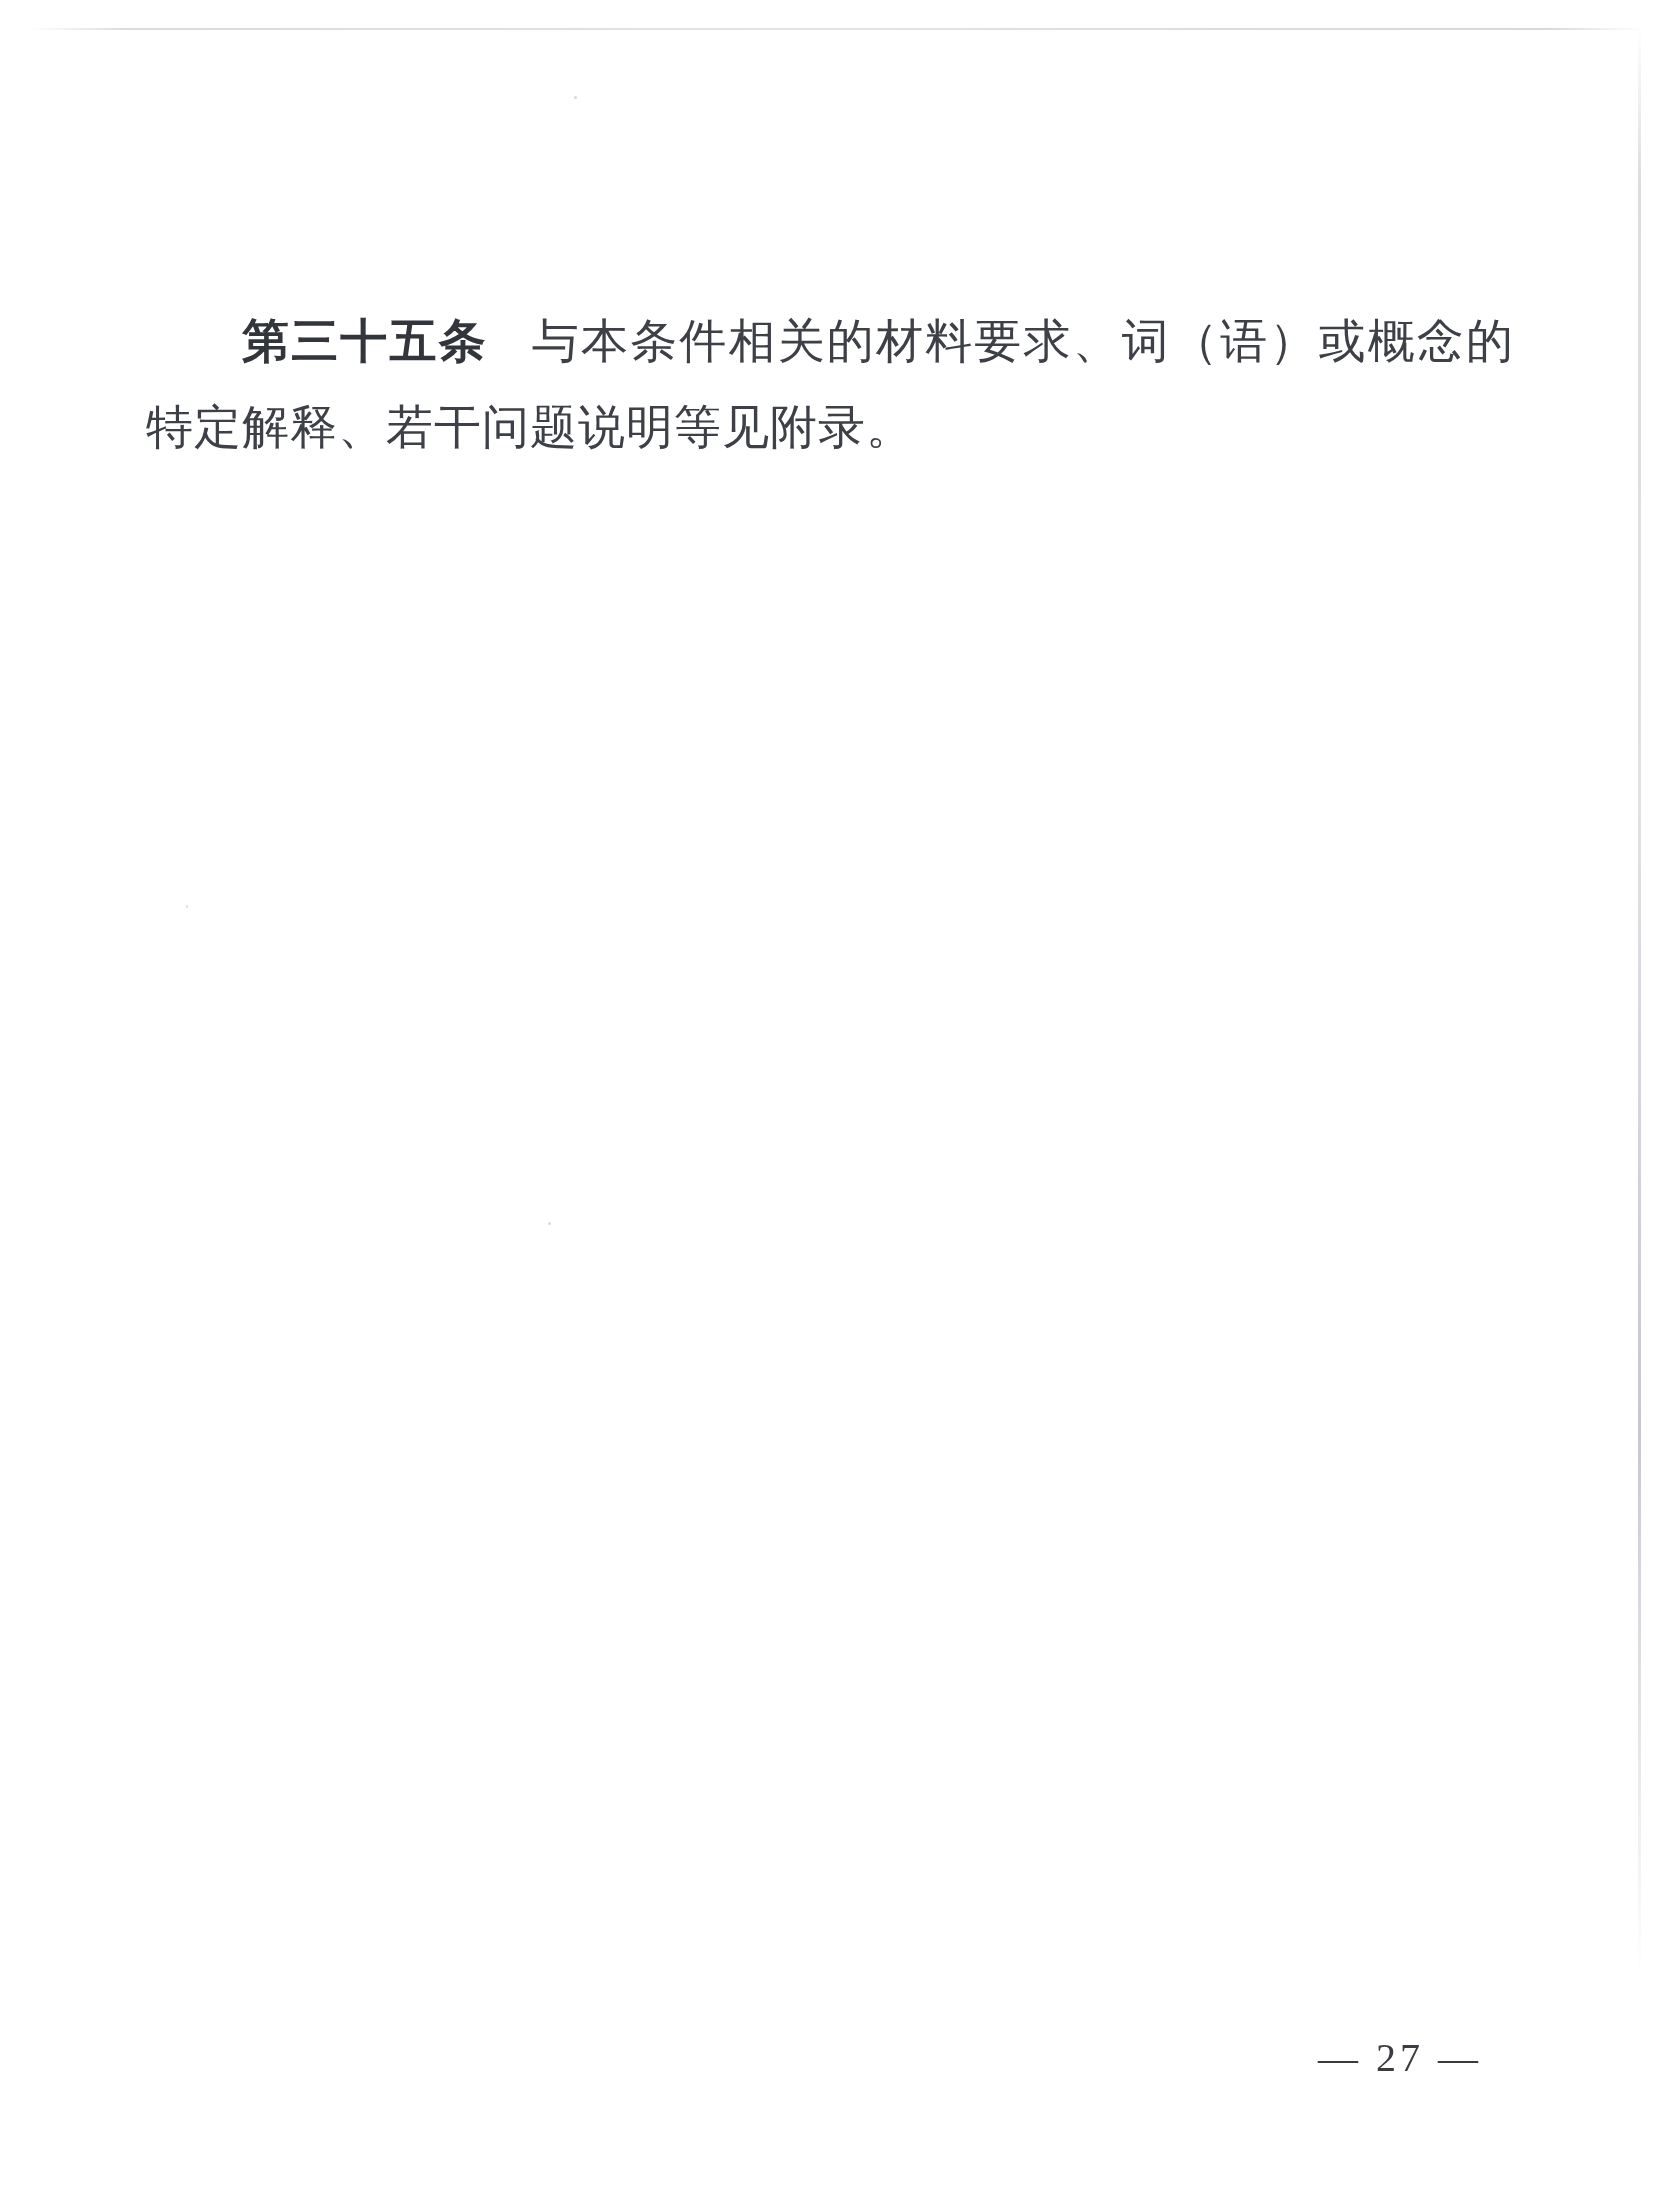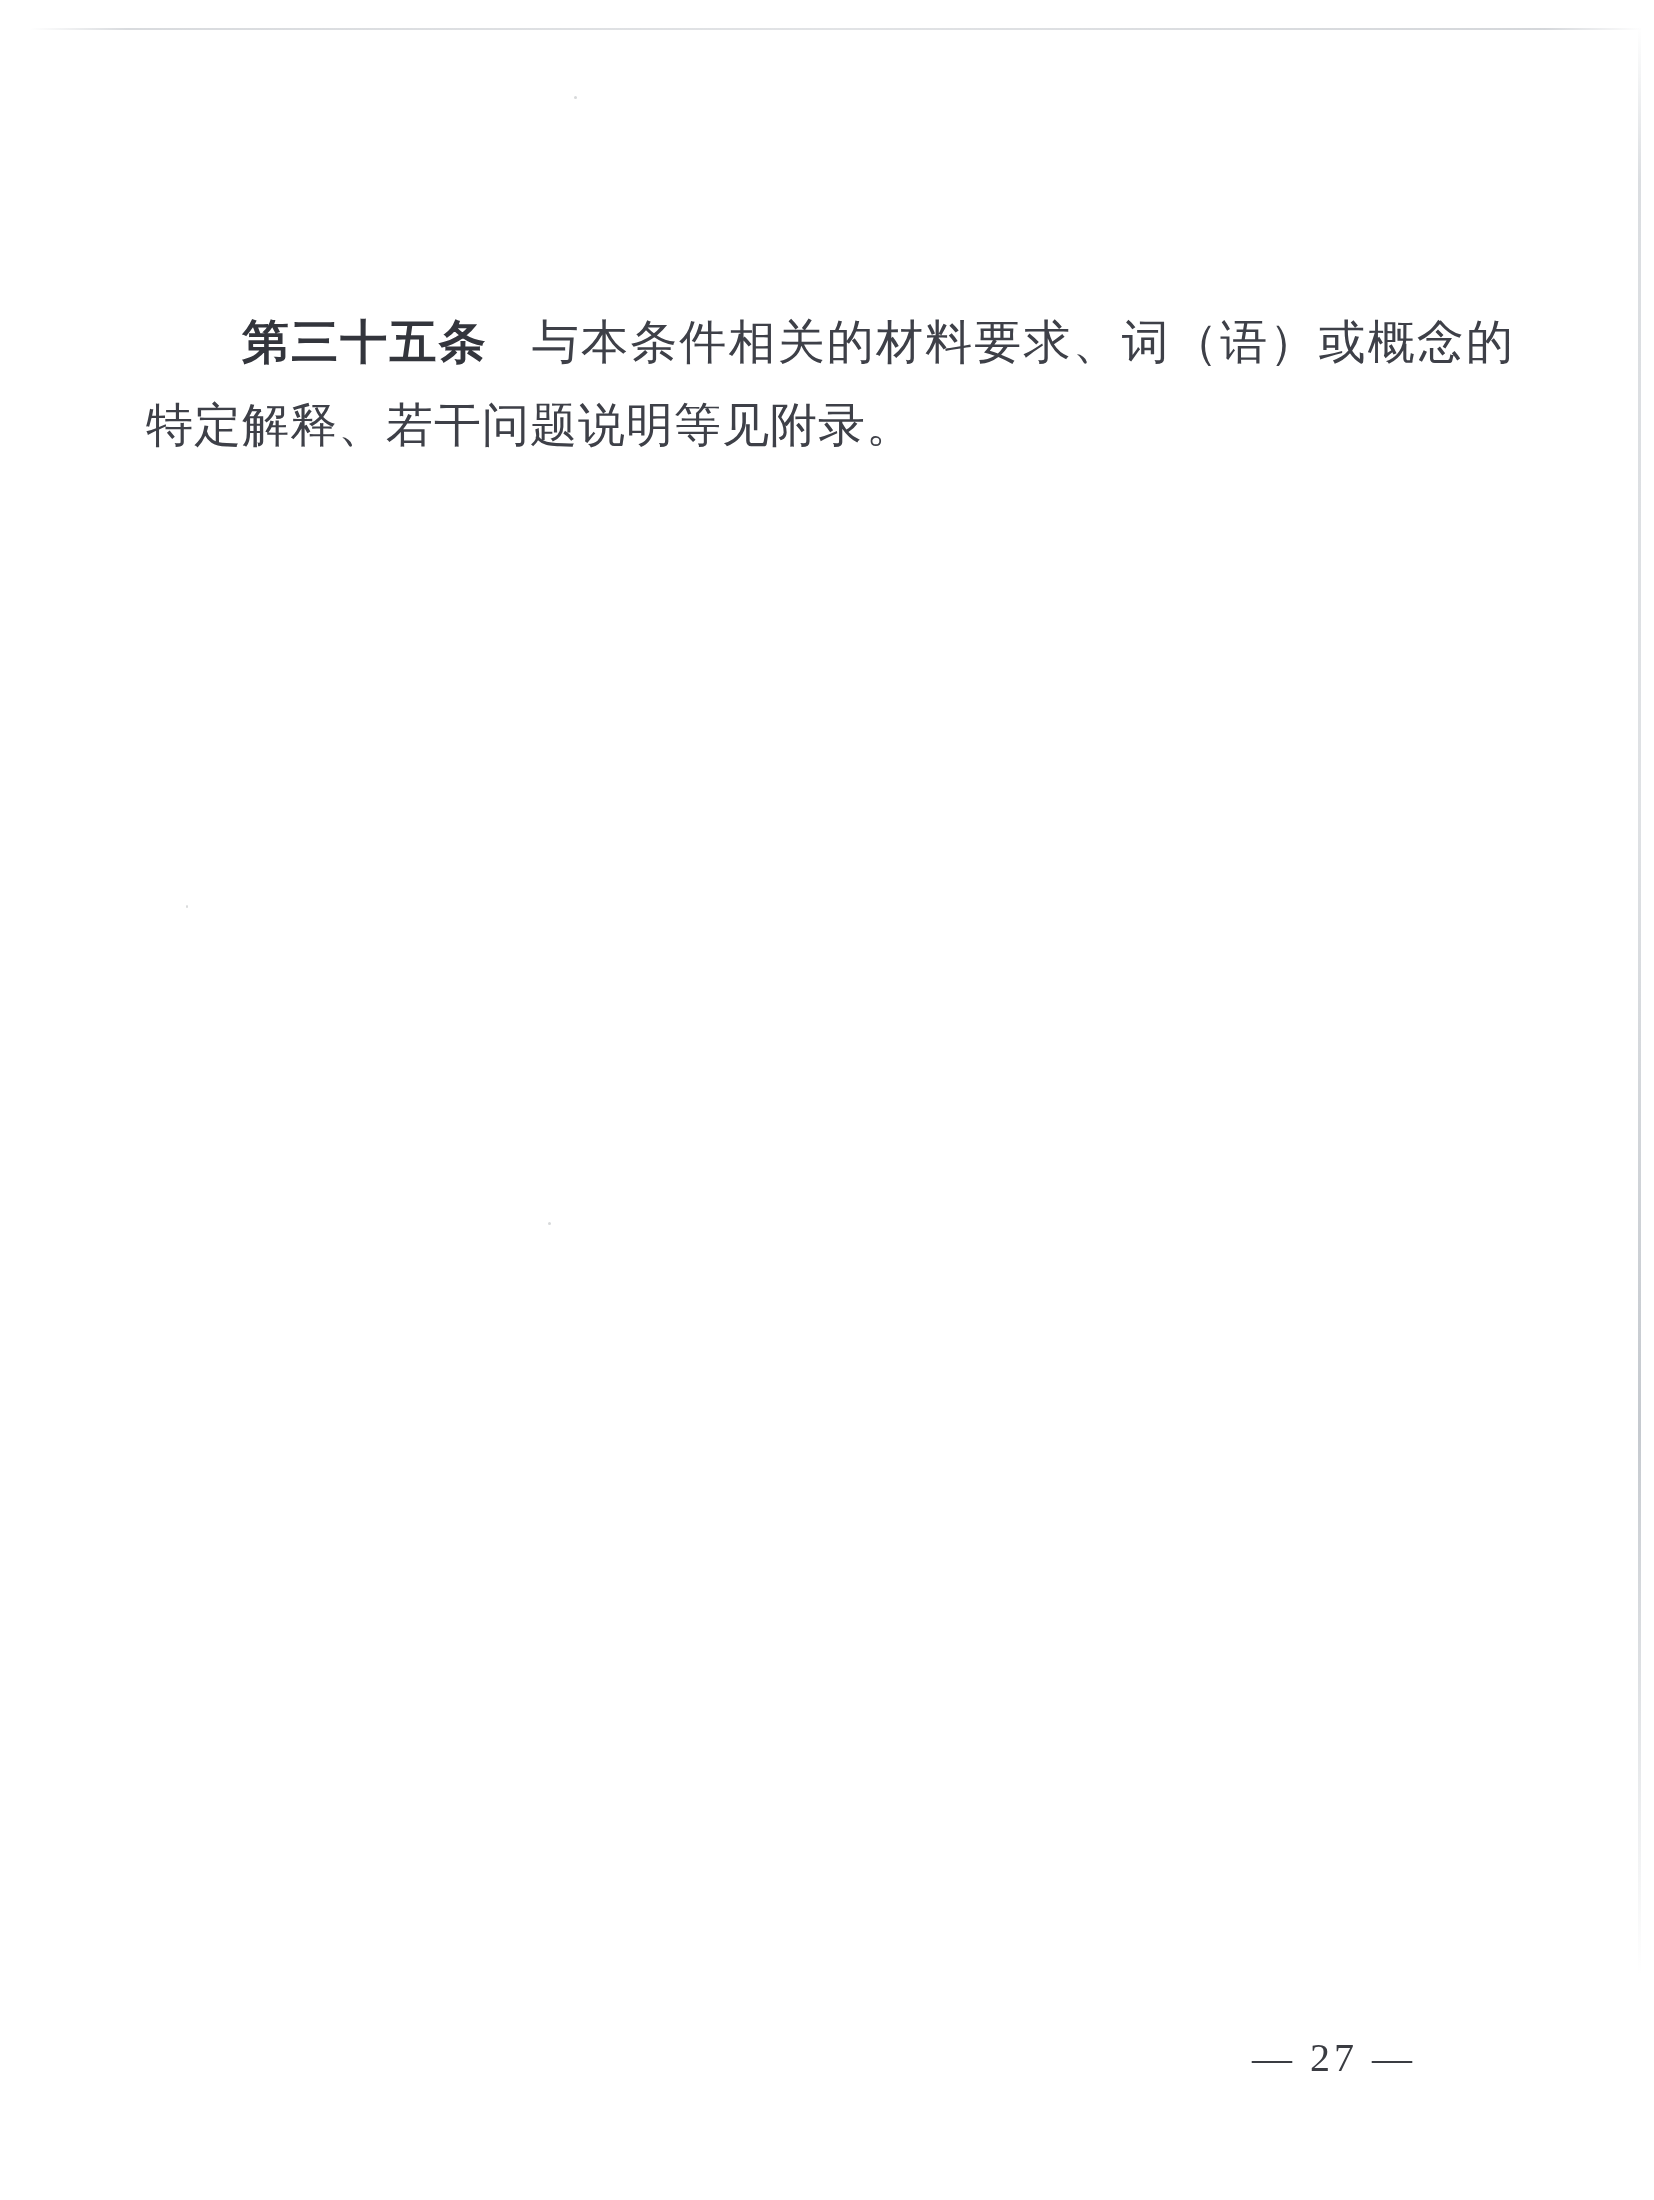--- a/index.html
+++ b/index.html
@@ -62,35 +62,35 @@
     font-size: 47px;
     line-height: 83px;
     text-align: justify;
   }
   .para {
     margin: 0;
     text-indent: 96px;
     letter-spacing: 1px;
   }
   .article-heading {
-    font-family: Liberation Sans, sans-serif;
+    font-family: Liberation Mono, monospace;
     font-weight: 700;
     color: #33353c;
     margin-right: 44px;
   }
   .footer {
     position: absolute;
     left: 1252px;
     top: 2034px;
     width: 230px;
     color: #3a3c42;
     font-size: 40px;
     letter-spacing: 4px;
     white-space: nowrap;
-    text-align: left;
+    text-align: right;
   }
 </style>
 </head>
 <body>
 
 <div class="page">
 
   <div class="scan-line-top"></div>
   <div class="scan-line-right"></div>
   <div class="speck s1"></div>

